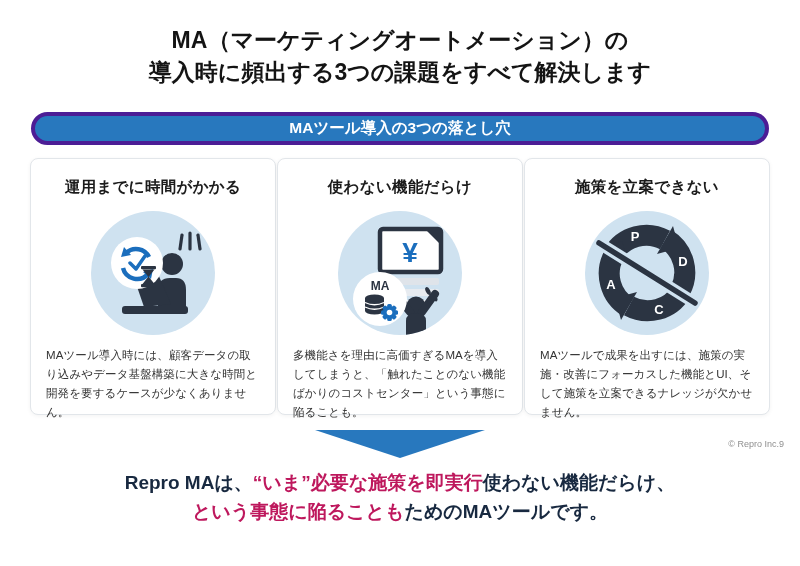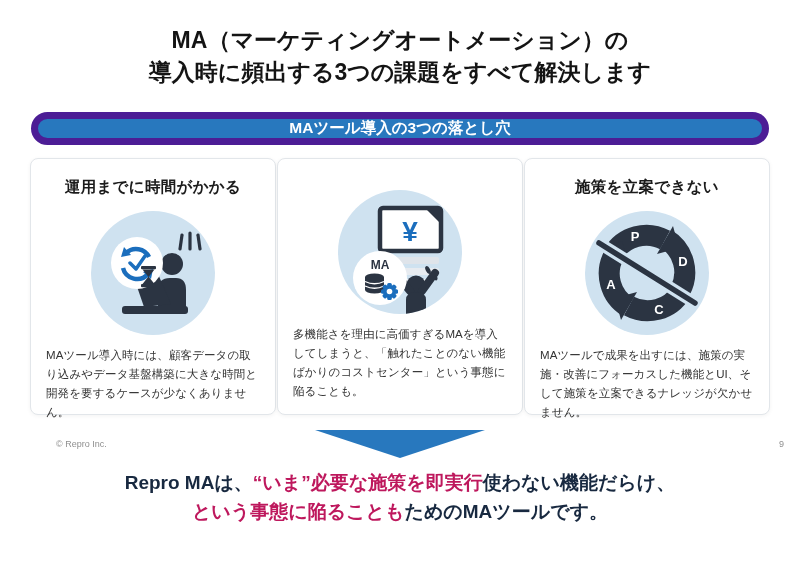--- a/index.html
+++ b/index.html
@@ -10,21 +10,21 @@
   }
   .slide { position:relative; width:800px; height:457px; background:#ffffff; }
 
   .title {
     padding-top:25px; text-align:center;
     font-size:23px; font-weight:700; color:#141414; line-height:1.38;
   }
 
   .banner {
     margin:24px 31px 0; height:33px; background:#2878be;
-    border:7px solid #4c1d95; border-radius:17px; box-sizing:border-box;
+    border:4px solid #4c1d95; border-radius:17px; box-sizing:border-box;
     display:flex; align-items:center; justify-content:center;
     color:#ffffff; font-size:15.5px; font-weight:700;
   }
 
   .cards { display:flex; gap:1px; margin:13px 30px 0; }
   .card {
     flex:1 1 0; background:#ffffff; border:1px solid #e2e6ea; border-radius:8px;
     box-shadow:0 1px 4px rgba(0,0,0,0.05);
     padding:18px 15px 14px; height:257px; box-sizing:border-box;
   }
@@ -49,21 +49,21 @@
   }
 
   .conclusion {
     margin-top:11px; text-align:center;
     font-size:19px; font-weight:700; color:#182940; line-height:1.48;
   }
   .conclusion .hl { color:#be185d; }
 
   .footer {
     position:absolute; left:14px; right:16px; bottom:8px;
-    display:flex; justify-content:space-between; align-items:center;
+    display:flex; justify-content:flex-end; align-items:center;
     color:#8f8f8f; font-size:9px;padding-left:42px;
   }
 </style>
 </head>
 <body>
 
 <div class="slide">
 
   <div class="title">
     <div>MA（マーケティングオートメーション）の</div>
@@ -103,20 +103,21 @@
             <rect x="50" y="73" width="15" height="3.2" rx="1"></rect>
             <polygon points="51.5,58.5 63.5,58.5 57.5,66"></polygon>
             <polygon points="51.5,73 63.5,73 57.5,65.5"></polygon>
           </g>
         </svg>
       </div>
       <div class="card-body">MAツール導入時には、顧客データの取り込みやデータ基盤構築に大きな時間と開発を要するケースが少なくありません。</div>
     </div>
 
     <div class="card">
+      <div class="card-heading">使わない機能だらけ</div>
       <div class="icon-wrap">
         <svg width="124" height="124" viewBox="0 0 124 124" aria-hidden="true">
 
           <rect x="42" y="18" width="61" height="43" rx="3" fill="#ffffff" stroke="#2b3442" stroke-width="4.5"></rect>
           <polygon points="89,20 101,20 101,32" fill="#2b3442"></polygon>
           <text x="72" y="51" text-anchor="middle" font-size="28" font-weight="bold" fill="#1b6ebd" font-family="'Liberation Sans','DejaVu Sans',sans-serif">¥</text>
 
           <rect x="45" y="67" width="56" height="7" rx="2" fill="#dfe4ea"></rect>
           <rect x="45" y="78" width="56" height="7" rx="2" fill="#e7ebf0"></rect>
           <rect x="45" y="89" width="46" height="7" rx="2" fill="#edf0f4"></rect>

